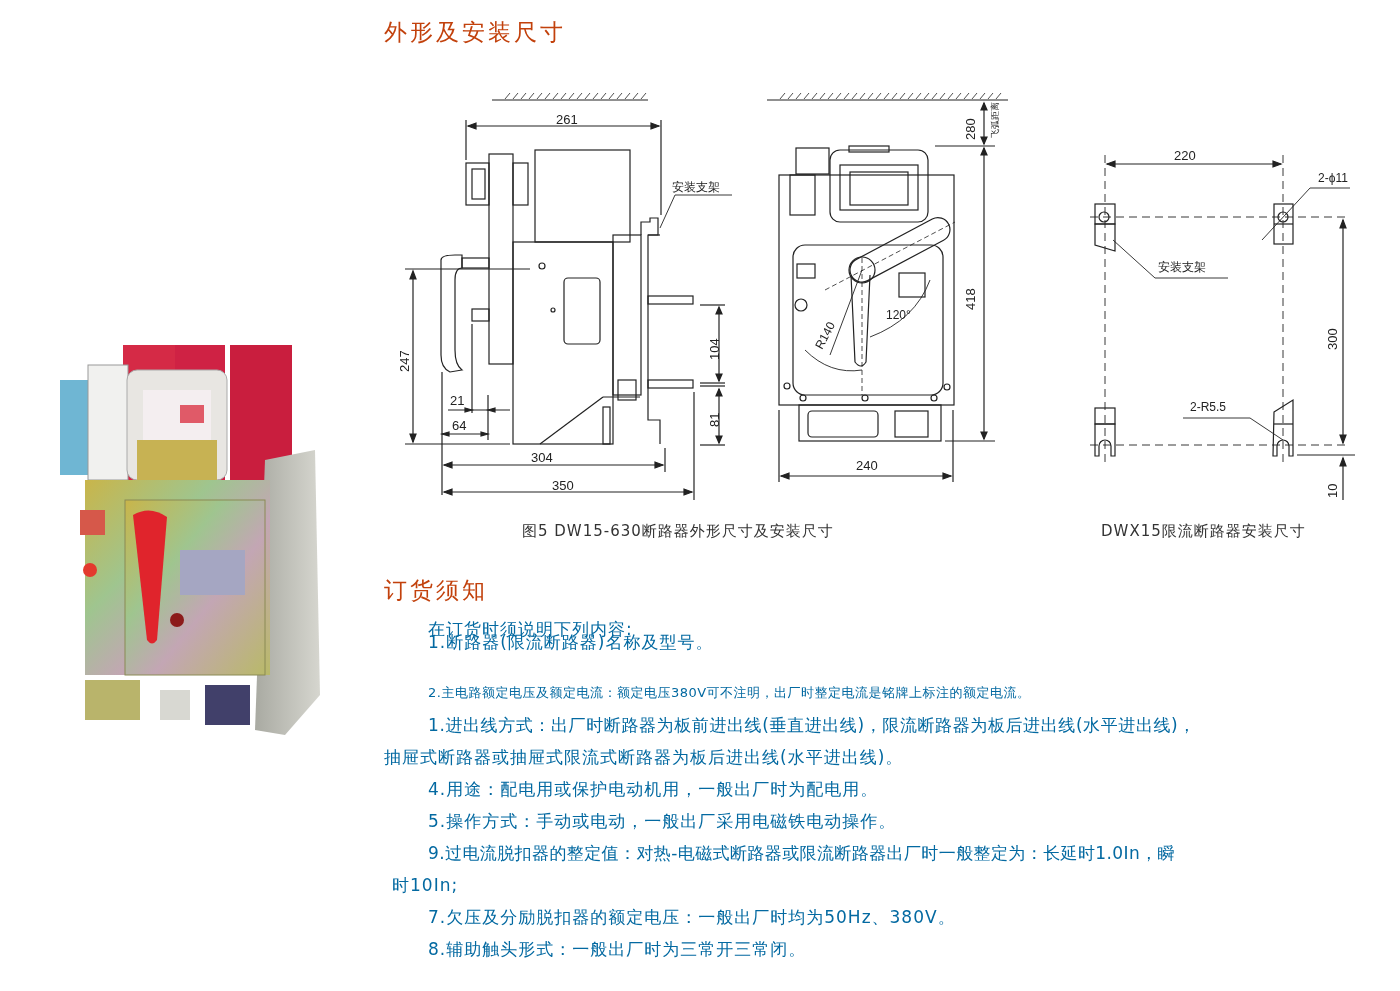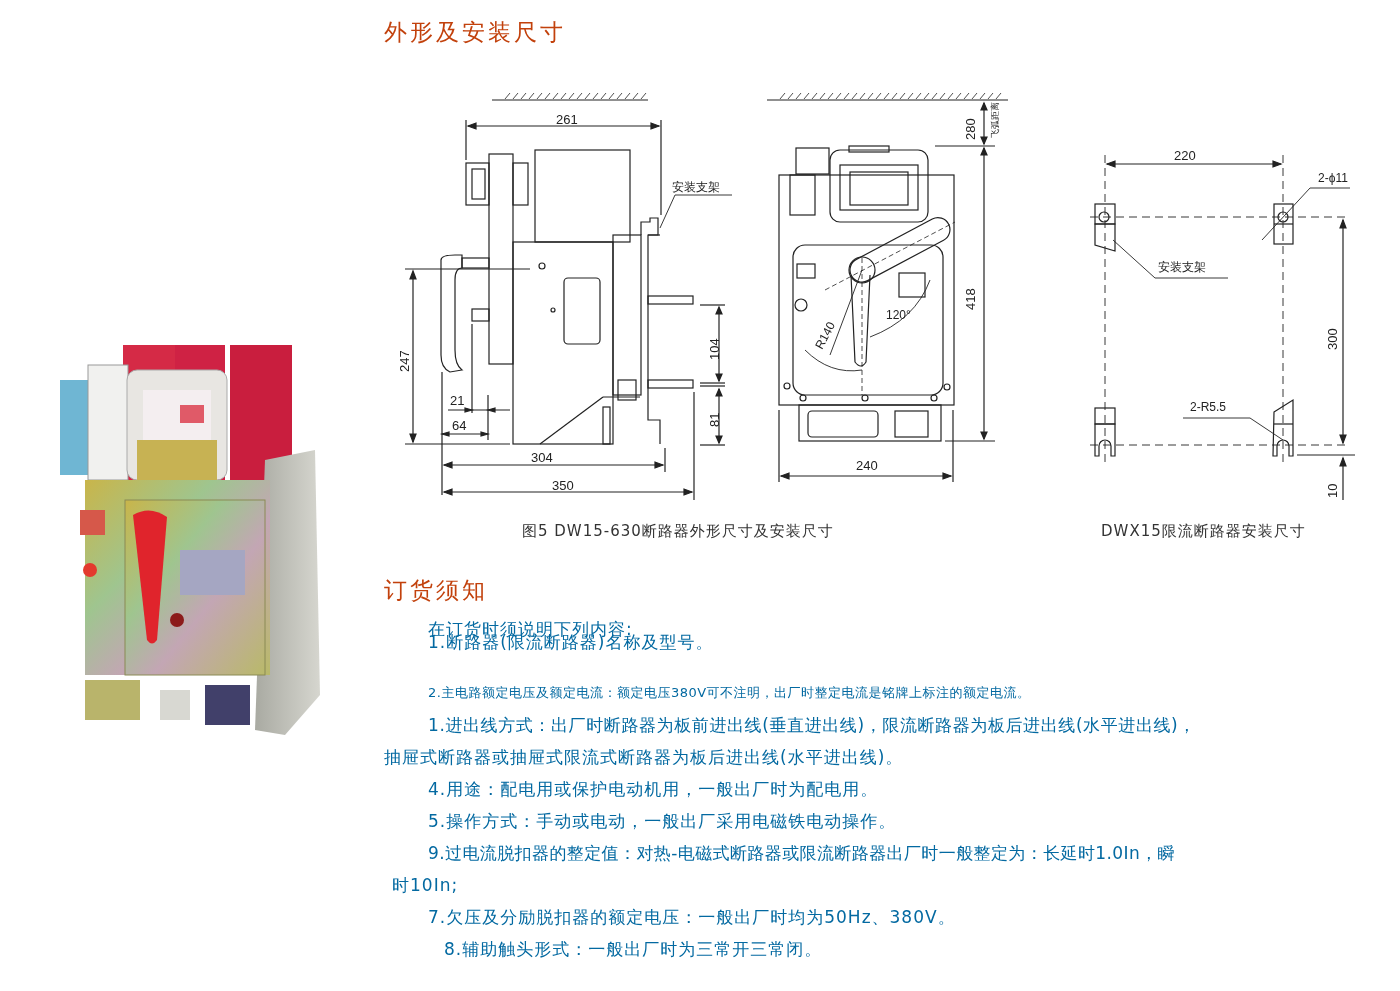--- a/index.html
+++ b/index.html
@@ -243,13 +243,13 @@
 <div class="para" style="left:428px;top:613px;">在订货时须说明下列内容:</div>
 <div class="para" style="left:428px;top:626px;">1.断路器(限流断路器)名称及型号。</div>
 <div class="para" style="left:428px;top:677px;font-size:13px;letter-spacing:0.5px;">2.主电路额定电压及额定电流：额定电压380V可不注明，出厂时整定电流是铭牌上标注的额定电流。</div>
 <div class="para" style="left:428px;top:709px;letter-spacing:0.6px;">1.进出线方式：出厂时断路器为板前进出线(垂直进出线)，限流断路器为板后进出线(水平进出线)，</div>
 <div class="para" style="left:384px;top:741px;text-align:right;">抽屉式断路器或抽屉式限流式断路器为板后进出线(水平进出线)。</div>
 <div class="para" style="left:428px;top:773px;">4.用途：配电用或保护电动机用，一般出厂时为配电用。</div>
 <div class="para" style="left:428px;top:805px;">5.操作方式：手动或电动，一般出厂采用电磁铁电动操作。</div>
 <div class="para" style="left:428px;top:837px;letter-spacing:0.4px;">9.过电流脱扣器的整定值：对热-电磁式断路器或限流断路器出厂时一般整定为：长延时1.0In，瞬</div>
 <div class="para" style="left:392px;top:869px;">时10In;</div>
 <div class="para" style="left:428px;top:901px;">7.欠压及分励脱扣器的额定电压：一般出厂时均为50Hz、380V。</div>
-<div class="para" style="left:428px;top:933px;margin-left:16px;">8.辅助触头形式：一般出厂时为三常开三常闭。</div>
+<div class="para" style="left:428px;top:933px;">8.辅助触头形式：一般出厂时为三常开三常闭。</div>
 
 </body></html>

